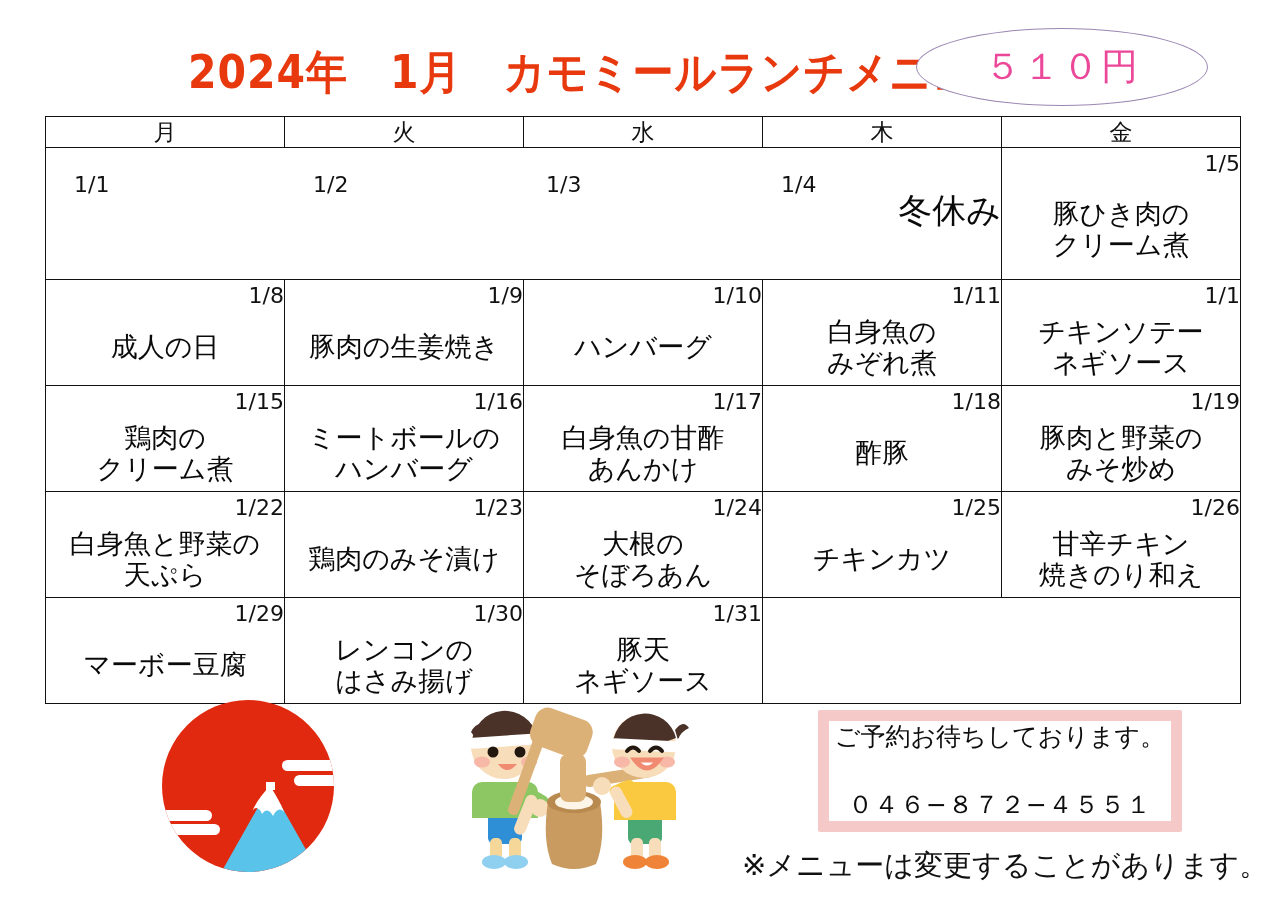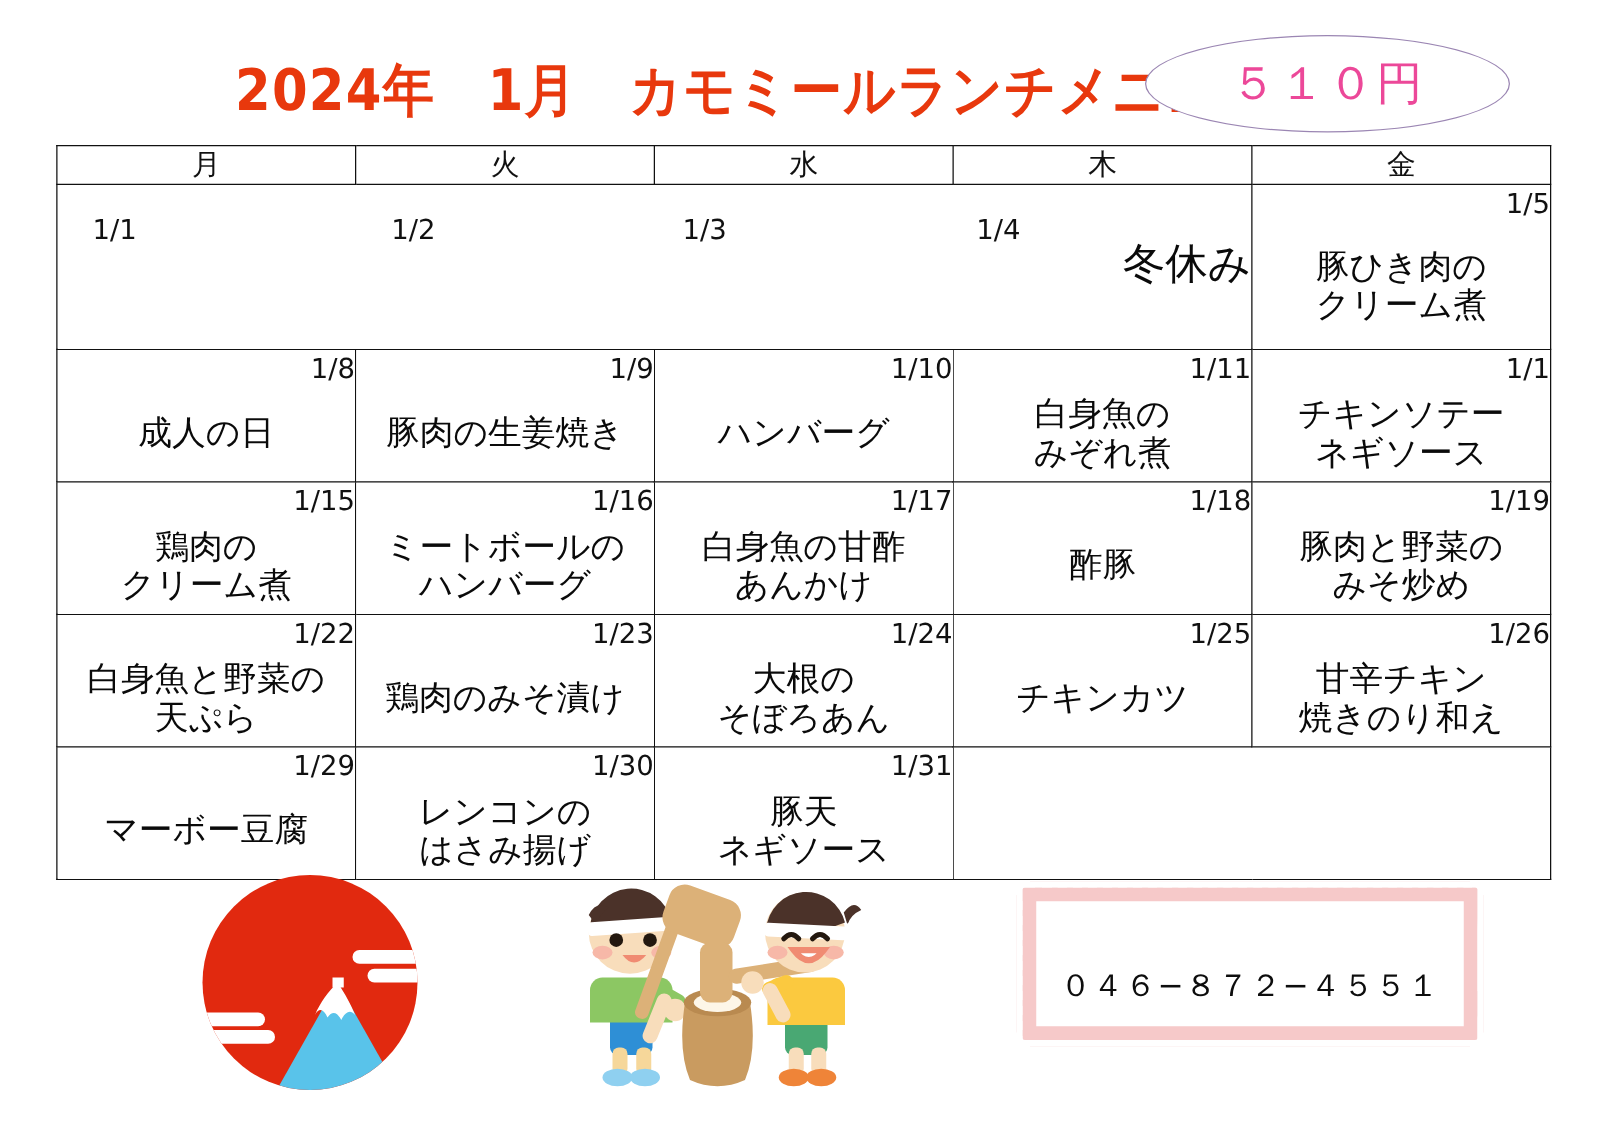--- a/index.html
+++ b/index.html
@@ -481,18 +481,20 @@
       <path d="M203 62 q12 16 24 0 z" fill="none" stroke="#f08b72" stroke-width="5"></path>
       <rect x="176" y="92" width="12" height="34" rx="6" fill="#f8ddbb" transform="rotate(-28 176 92)"></rect>
       <circle cx="170" cy="88" r="9" fill="#f8ddbb"></circle>
     </g>
   </svg>
 
   <div id="stamp-box">
     <div id="stamp-top-edge"></div>
     <div id="stamp-bottom-edge"></div>
     <div id="stamp-inner">
+      <div class="sline">ご予約お待ちしております。</div>
       <div class="sline sphone">０４６−８７２−４５５１</div>
     </div>
   </div>
 
+  <div id="menu-notice">※メニューは変更することがあります。</div>
 
 </div>
 
 </body></html>

